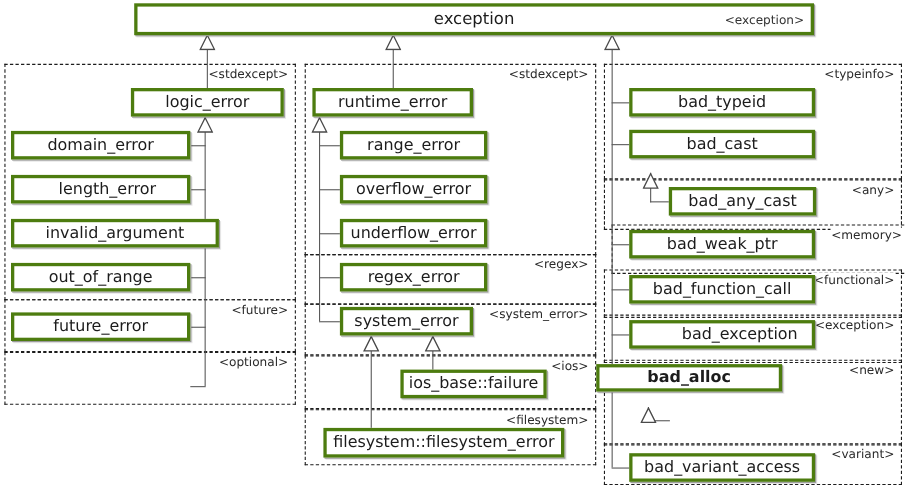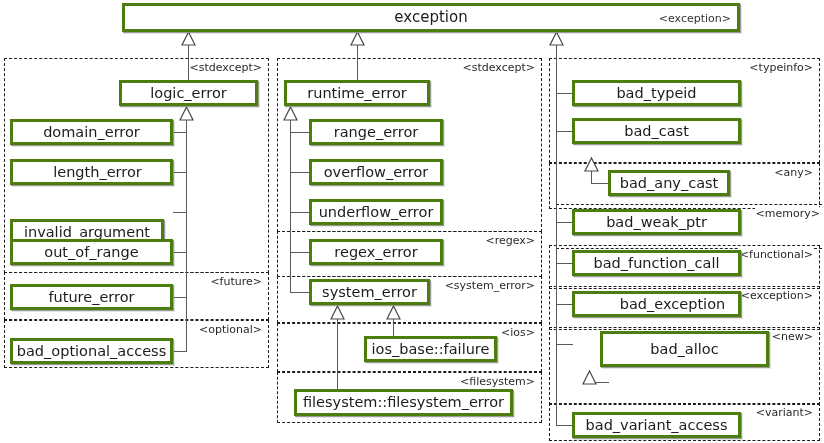--- a/index.html
+++ b/index.html
@@ -232,32 +232,29 @@
 
   <div class="node" style="left:119px; top:80px; width:139px; height:26px;">
     <span>logic_error</span>
   </div>
   <div class="node" style="left:10px; top:119px; width:163px; height:26px;">
     <span>domain_error</span>
   </div>
   <div class="node" style="left:10px; top:159px; width:163px; height:26px;padding-left:12px;">
     <span>length_error</span>
   </div>
-  <div class="node" style="left:10px; top:199px; width:154px; height:26px;margin-top:20px;">
+  <div class="node" style="left:10px; top:199px; width:189px; height:26px;">
     <span>invalid_argument</span>
   </div>
   <div class="node" style="left:10px; top:239px; width:163px; height:26px;">
     <span>out_of_range</span>
   </div>
   <div class="node" style="left:10px; top:284px; width:163px; height:26px;">
     <span>future_error</span>
   </div>
-  <div class="node" style="left:10px; top:338px; width:163px; height:26px;">
-    <span>bad_optional_access</span>
-  </div>
 
   <div class="node" style="left:284px; top:80px; width:146px; height:26px;">
     <span>runtime_error</span>
   </div>
   <div class="node" style="left:309px; top:119px; width:134px; height:26px;">
     <span>range_error</span>
   </div>
   <div class="node" style="left:309px; top:159px; width:134px; height:26px;">
     <span>overflow_error</span>
   </div>
@@ -276,32 +273,32 @@
   <div class="node" style="left:294px; top:389px; width:219px; height:27px;">
     <span>filesystem::filesystem_error</span>
   </div>
 
   <div class="node" style="left:572px; top:80px; width:169px; height:26px;">
     <span>bad_typeid</span>
   </div>
   <div class="node" style="left:572px; top:118px; width:169px; height:26px;">
     <span>bad_cast</span>
   </div>
-  <div class="node" style="left:608px; top:170px; width:122px; height:26px;">
+  <div class="node" style="left:608px; top:170px; width:134px; height:26px;">
     <span>bad_any_cast</span>
   </div>
   <div class="node" style="left:572px; top:209px; width:169px; height:26px;">
     <span>bad_weak_ptr</span>
   </div>
   <div class="node" style="left:572px; top:250px; width:169px; height:26px;">
     <span>bad_function_call</span>
   </div>
   <div class="node" style="left:572px; top:291px; width:169px; height:26px;padding-left:32px;">
     <span>bad_exception</span>
   </div>
-  <div class="node" style="left:600px; top:331px; width:169px; height:36px;">
+  <div class="node" style="left:542px; top:331px; width:169px; height:25px;font-weight:bold;">
     <span>bad_alloc</span>
   </div>
   <div class="node" style="left:572px; top:412px; width:169px; height:26px;">
     <span>bad_variant_access</span>
   </div>
 
 </div>
 
 </body></html>

